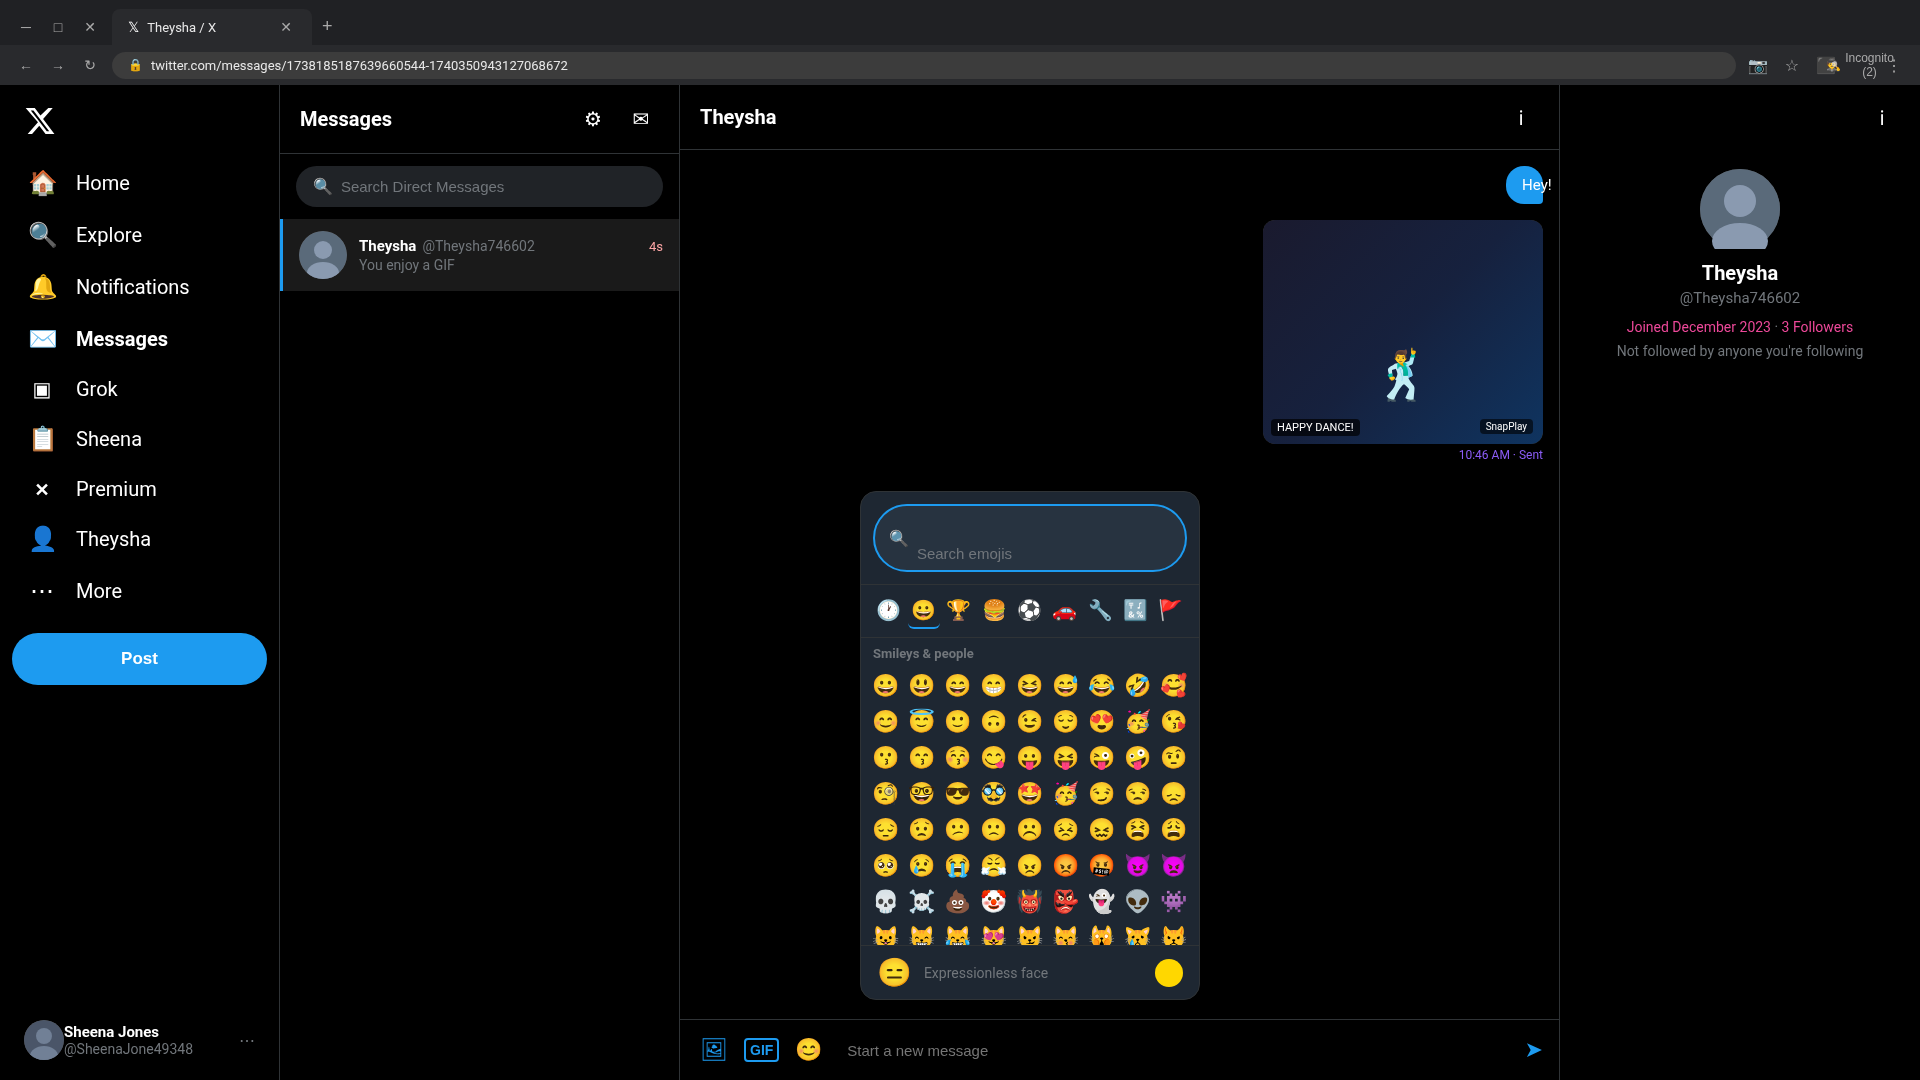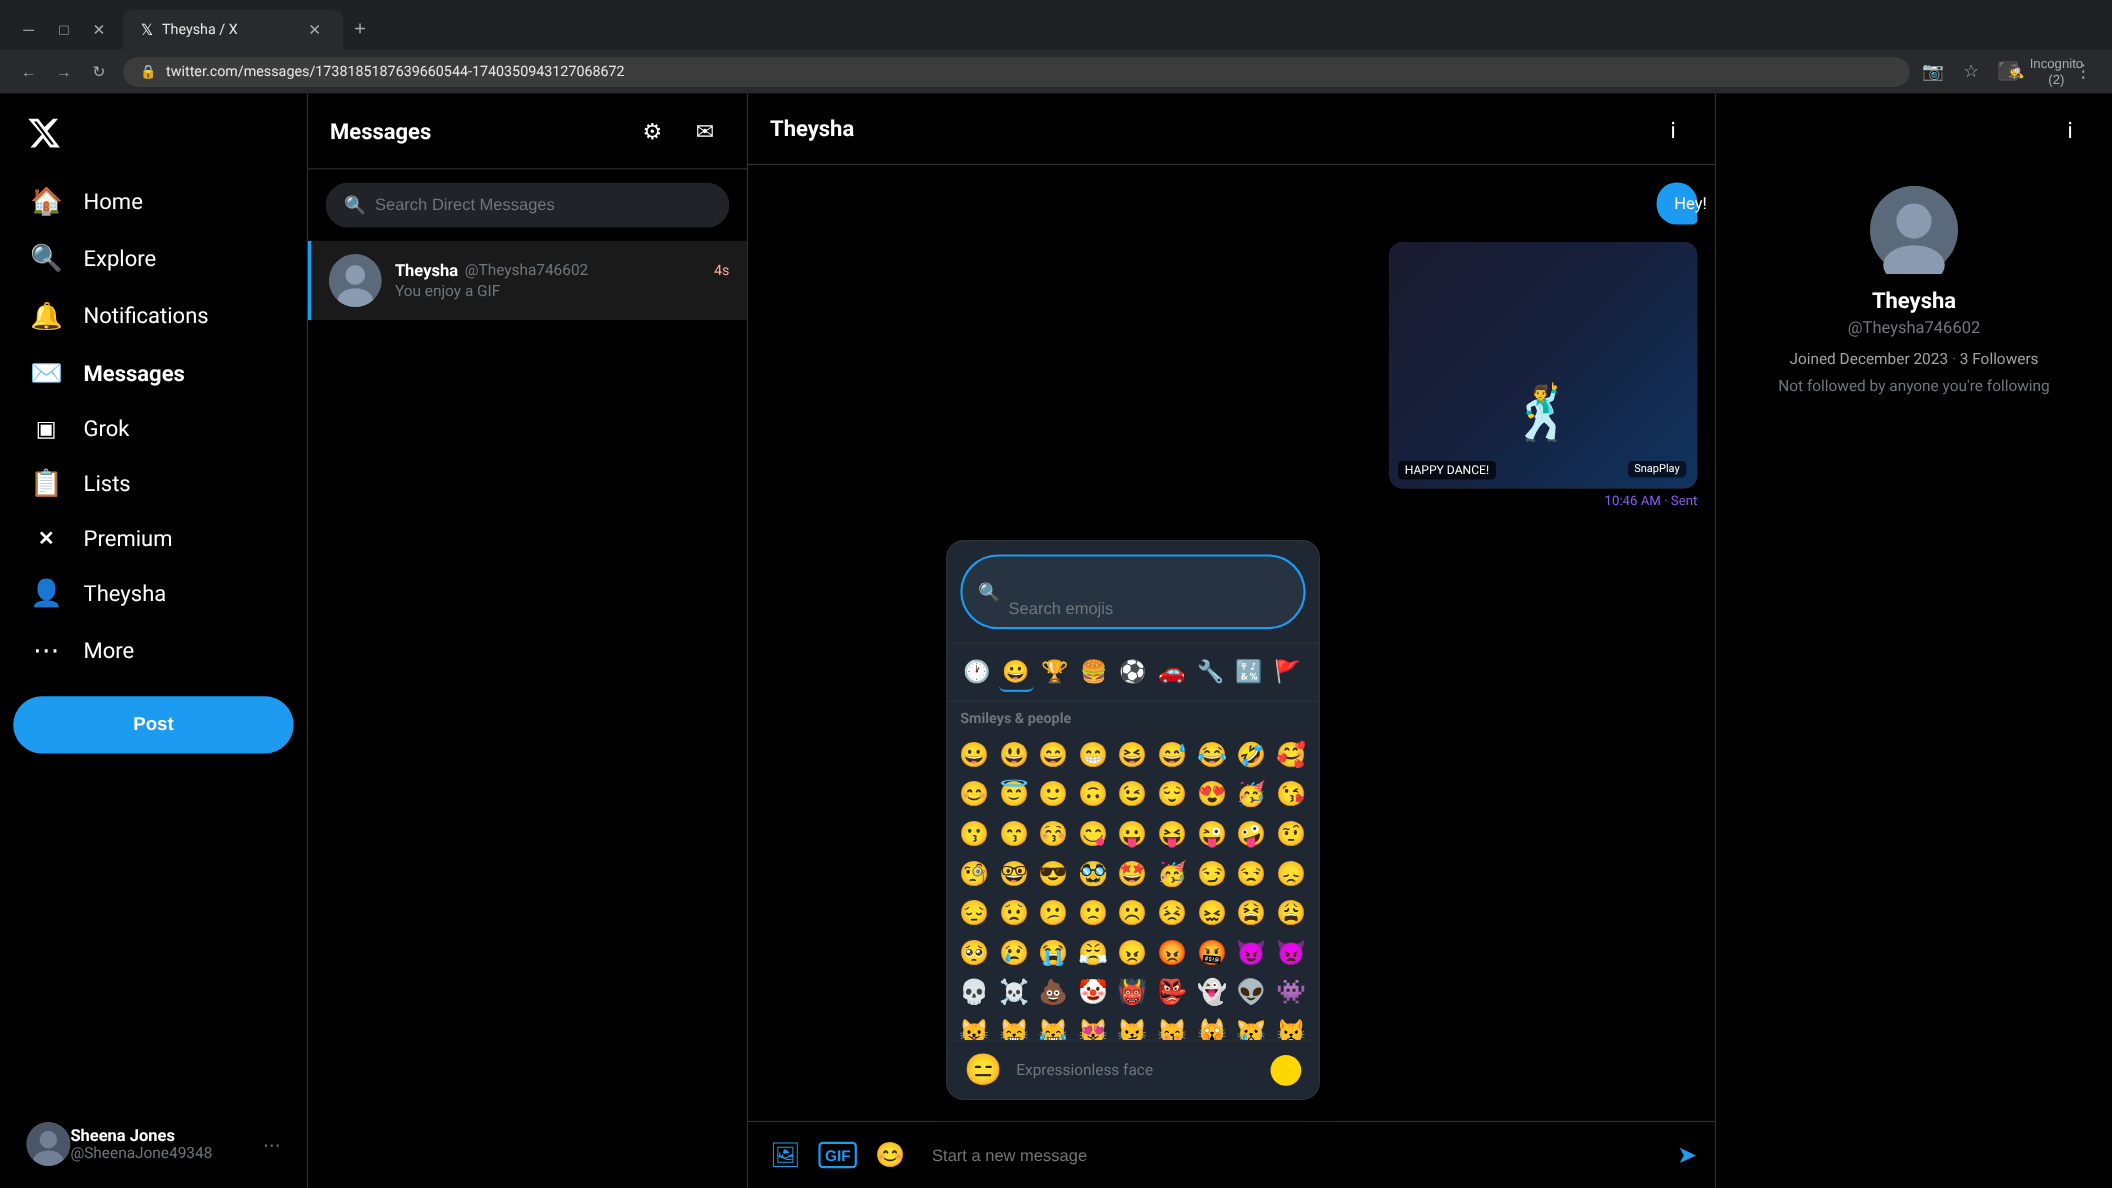--- a/index.html
+++ b/index.html
@@ -327,21 +327,21 @@
       margin-bottom: 12px;
       display: flex;
       align-items: center;
       justify-content: center;
       font-size: 32px;
     }
     .profile-display-name { font-size: 20px; font-weight: 700; margin-bottom: 4px; }
     .profile-handle { font-size: 15px; color: #71767b; margin-bottom: 12px; }
     .profile-bio { font-size: 15px; line-height: 1.5; margin-bottom: 12px; color: #e7e9ea; }
     .profile-meta { font-size: 14px; color: #71767b; margin-bottom: 8px; }
-    .profile-meta span { color: #a3a3a3; }
+    .profile-meta span { color: #ec4899; }
 
     
     .emoji-picker {
       position: absolute;
       bottom: 80px;
       left: 180px;
       width: 340px;
       background: #1e2732;
       border-radius: 16px;
       border: 1px solid #2f3336;
@@ -509,21 +509,21 @@
     <div class="nav-item active">
       <span class="nav-icon">✉️</span>
       <span class="nav-label">Messages</span>
     </div>
     <div class="nav-item">
       <span class="nav-icon" style="font-size:20px;">▣</span>
       <span class="nav-label">Grok</span>
     </div>
     <div class="nav-item">
       <span class="nav-icon">📋</span>
-      <span class="nav-label">Lists</span>
+      <span class="nav-label">Sheena</span>
     </div>
     <div class="nav-item">
       <span class="nav-icon" style="font-size:18px; font-weight:700;">✕</span>
       <span class="nav-label">Premium</span>
     </div>
     <div class="nav-item">
       <span class="nav-icon">👤</span>
       <span class="nav-label">Theysha</span>
     </div>
     <div class="nav-item">

